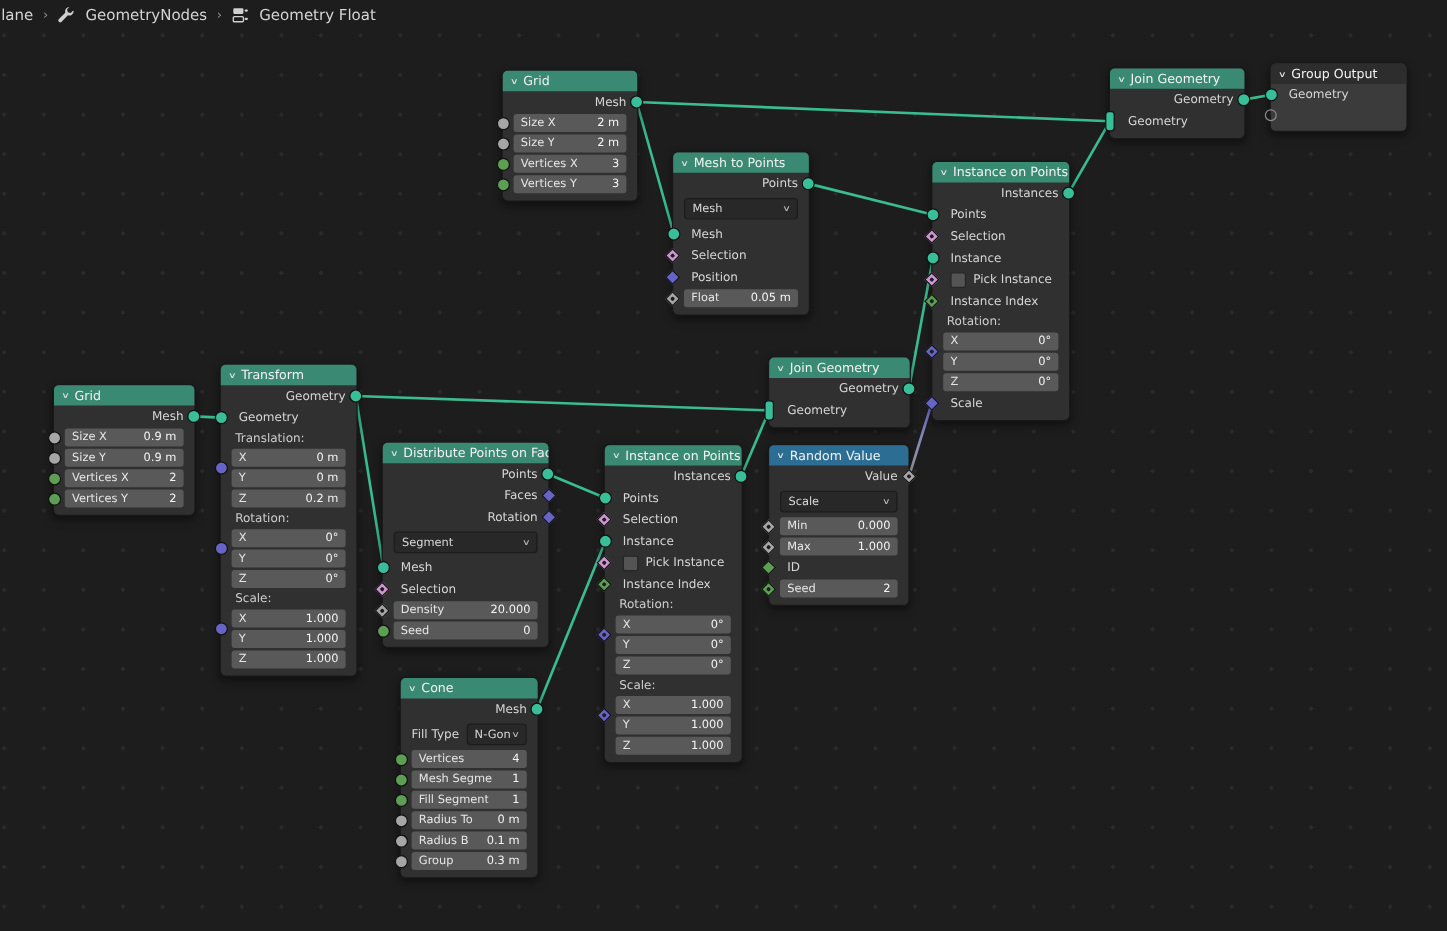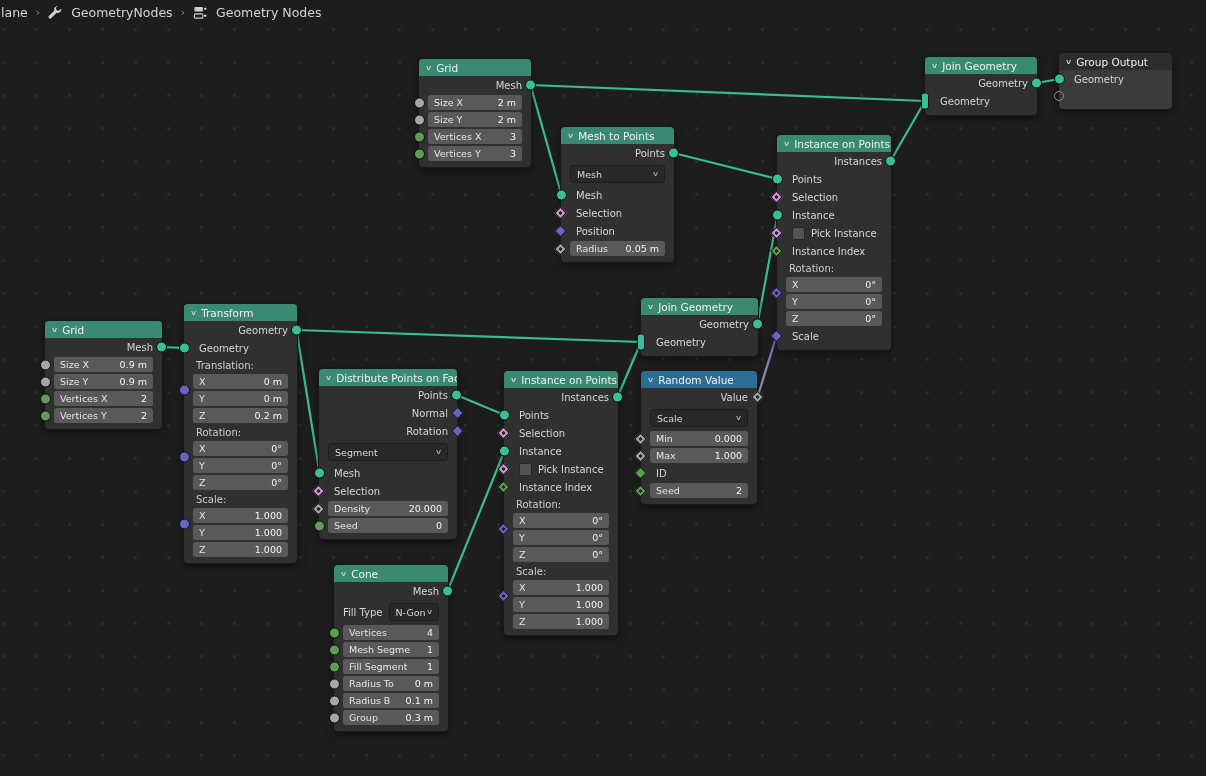--- a/index.html
+++ b/index.html
@@ -91,21 +91,21 @@
     <span>GeometryNodes</span>
     <span class="sep">›</span>
     <span>
       <svg width="15" height="15" viewBox="0 0 16 16">
         <rect x="1.5" y="2" width="9" height="5" rx="1" fill="#cfcfcf"></rect>
         <rect x="1.5" y="9.5" width="9" height="4.5" rx="1" fill="none" stroke="#cfcfcf" stroke-width="1.2"></rect>
         <rect x="11.5" y="3" width="3" height="2" rx="1" fill="#cfcfcf"></rect>
         <rect x="11.5" y="10.5" width="3" height="2" rx="1" fill="#cfcfcf"></rect>
       </svg>
     </span>
-    <span>Geometry Nodes</span>
+    <span>Geometry Float</span>
   </div>
 
 <div class="node" style="left: 418px; top: 58px; width: 112px;">
       <div class="nhead" style="background: rgb(58, 138, 115);">
         <span class="chev">∨</span>
         <span>Grid</span>
       </div>
       <div class="row output out">
         <span class="lbl">Mesh</span>
         <span class="sock circle right" style="background: rgb(56, 190, 152);"></span>
@@ -166,21 +166,21 @@
       </div>
       <div class="row input">
         <span class="sock diamond left" style="background: rgb(102, 100, 197);"></span>
         <span class="lbl">Position</span>
       </div>
       <div class="row field">
         <span class="sock diamond_dot left" style="background: rgb(166, 166, 166);">
           <span class="dot"></span>
         </span>
         <div class="fw">
-          <span class="flab">Radius</span>
+          <span class="flab">Float</span>
           <span class="fval">0.05 m</span>
         </div>
       </div>
     </div>
     <div class="node" style="left: 776px; top: 134px; width: 114px;">
       <div class="nhead" style="background: rgb(58, 138, 115);">
         <span class="chev">∨</span>
         <span>Instance on Points</span>
       </div>
       <div class="row output out">
@@ -391,21 +391,21 @@
     <div class="node" style="left: 318px; top: 368px; width: 138px;">
       <div class="nhead" style="background: rgb(58, 138, 115);">
         <span class="chev">∨</span>
         <span>Distribute Points on Face</span>
       </div>
       <div class="row output out">
         <span class="lbl">Points</span>
         <span class="sock circle right" style="background: rgb(56, 190, 152);"></span>
       </div>
       <div class="row output out">
-        <span class="lbl">Normal</span>
+        <span class="lbl">Faces</span>
         <span class="sock diamond right" style="background: rgb(102, 100, 197);"></span>
       </div>
       <div class="row output out">
         <span class="lbl">Rotation</span>
         <span class="sock diamond right" style="background: rgb(102, 100, 197);"></span>
       </div>
       <div class="row dropdown">
         <div class="ddw">
           <span>Segment</span>
           <span class="chev">∨</span>

